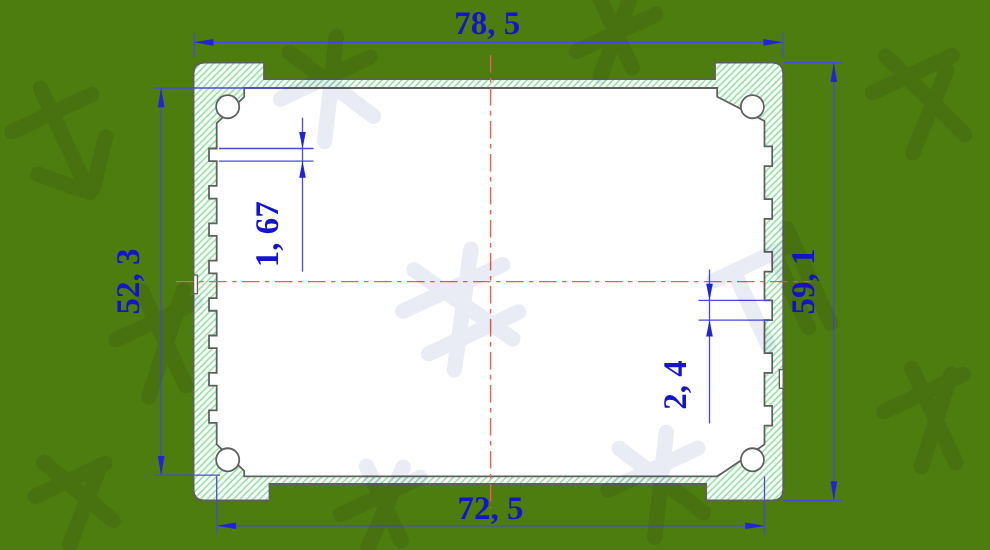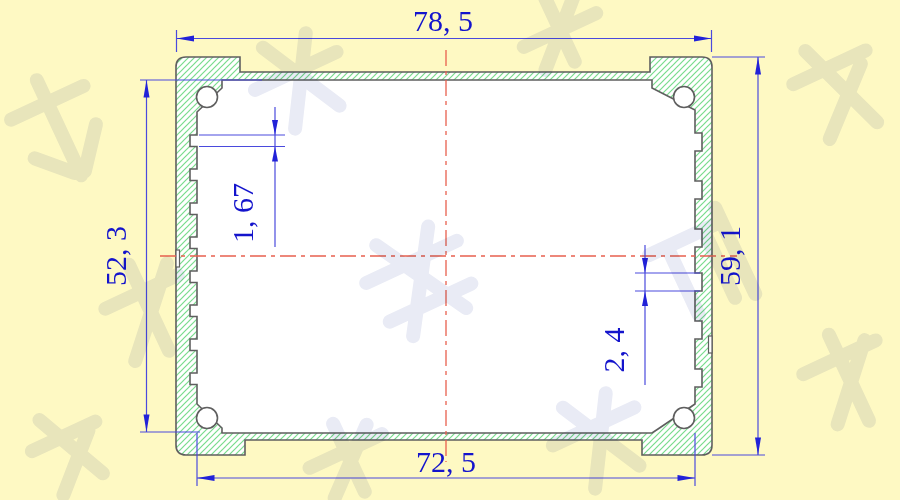--- a/index.html
+++ b/index.html
@@ -1,17 +1,17 @@
 <!DOCTYPE html>
 <html><head>
 <meta charset="utf-8">
 <style>
   html,body{margin:0;padding:0;background:#ffffff;}
-  #stage{position:relative;width:900px;height:500px;background:#fef9c3;overflow:hidden;
-         font-family:"Liberation Serif","DejaVu Serif",serif;}
+  #stage{position:relative;width:900px;height:500px;background:#4d7c0f;overflow:hidden;
+         font-family:"Liberation Serif","DejaVu Serif",serif;font-weight:bold;}
   #drawing{position:absolute;left:0;top:0;z-index:1;}
   #watermark{position:absolute;left:0;top:0;z-index:2;pointer-events:none;mix-blend-mode:multiply;}
   text.dim{fill:#1414cc;font-size:30px;font-family:"Liberation Serif","DejaVu Serif",serif;}
 </style>
 </head>
 <body>
 
 <div id="stage">
 
   <svg id="drawing" width="900" height="500" viewBox="0 0 900 500">

